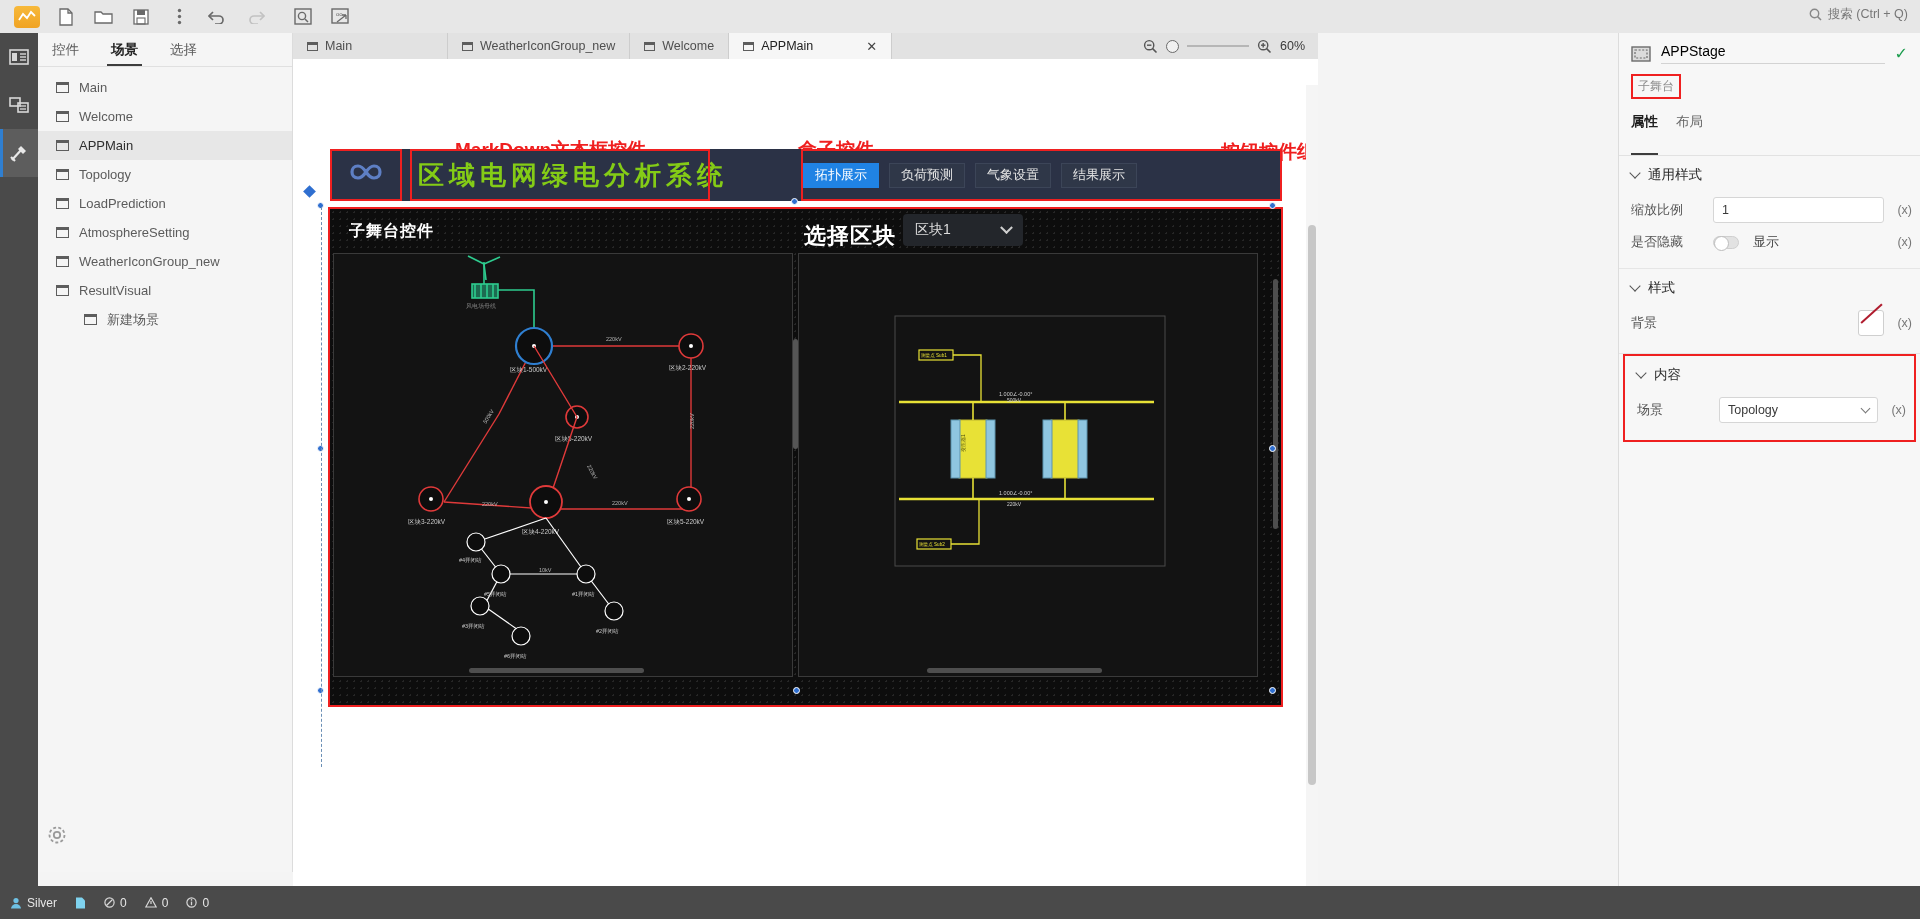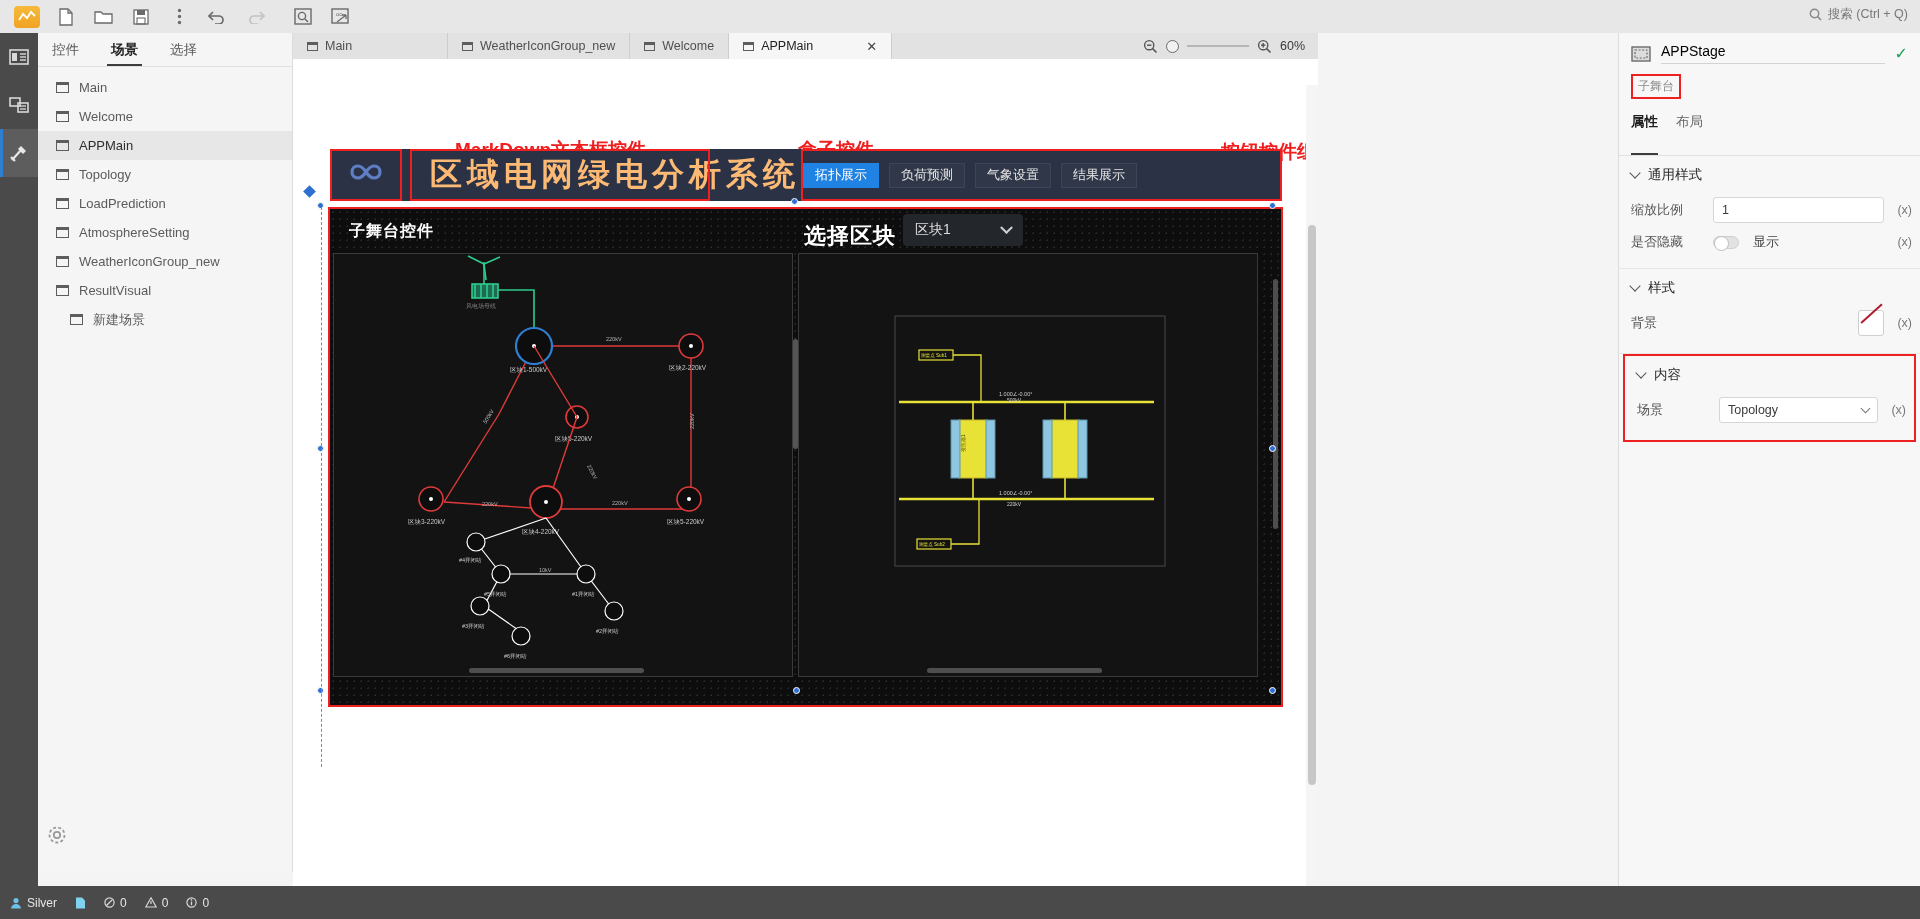--- a/index.html
+++ b/index.html
@@ -67,21 +67,21 @@
   .lp-tab.active::after {
     content: ""; position: absolute; left: 2px; right: 2px; bottom: 0; height: 2px;
     background: #3d3d3d;
   }
   .scene-list { padding-top: 6px; }
   .scene-item {
     display: flex; align-items: center; gap: 10px; height: 29px;
     padding-left: 18px; font-size: 13px; color: #5b5b5b;
   }
   .scene-item.selected { background: #e7e7e7; color: #2e2e2e; }
-  .scene-item.indent { padding-left: 32px; font-family: Liberation Mono, monospace; }
+  .scene-item.indent { padding-left: 46px; font-family: Liberation Mono, monospace; }
   .sq {
     width: 13px; height: 11px; border: 1.6px solid #5d5d5d; flex: none;
     border-top-width: 3px;
   }
 
   
   .center {
     position: absolute; left: 293px; top: 33px; width: 1025px; height: 886px;
     background: #ffffff;
   }
@@ -124,21 +124,21 @@
 
   
   .apphdr {
     position: absolute; left: 37px; top: 90px; width: 952px; height: 52px;
     background: #2b3246; display: flex; align-items: center;
   }
   .applogo {
     width: 72px; height: 52px; display: flex; align-items: center; justify-content: center;
   }
   .apptitle {
-    margin-left: 28px; color: #fdba74; font-size: 32px; font-weight: bold;
+    margin-left: 16px; color: #84cc16; font-size: 26px; font-weight: bold;
     letter-spacing: 5px; font-family: "DejaVu Sans", sans-serif;
   }
   .btngroup { position: absolute; left: 473px; display: flex; gap: 10px; }
   .abtn {
     min-width: 76px; height: 25px; background: #2f3748; color: #e6e6e6;
     font-size: 13px; display: flex; align-items: center; justify-content: center;
     padding: 0 10px; border: 1px solid #3c4558;
   }
   .abtn.primary { background: #2083e4; color: #fff; border-color: #2083e4; }
 

